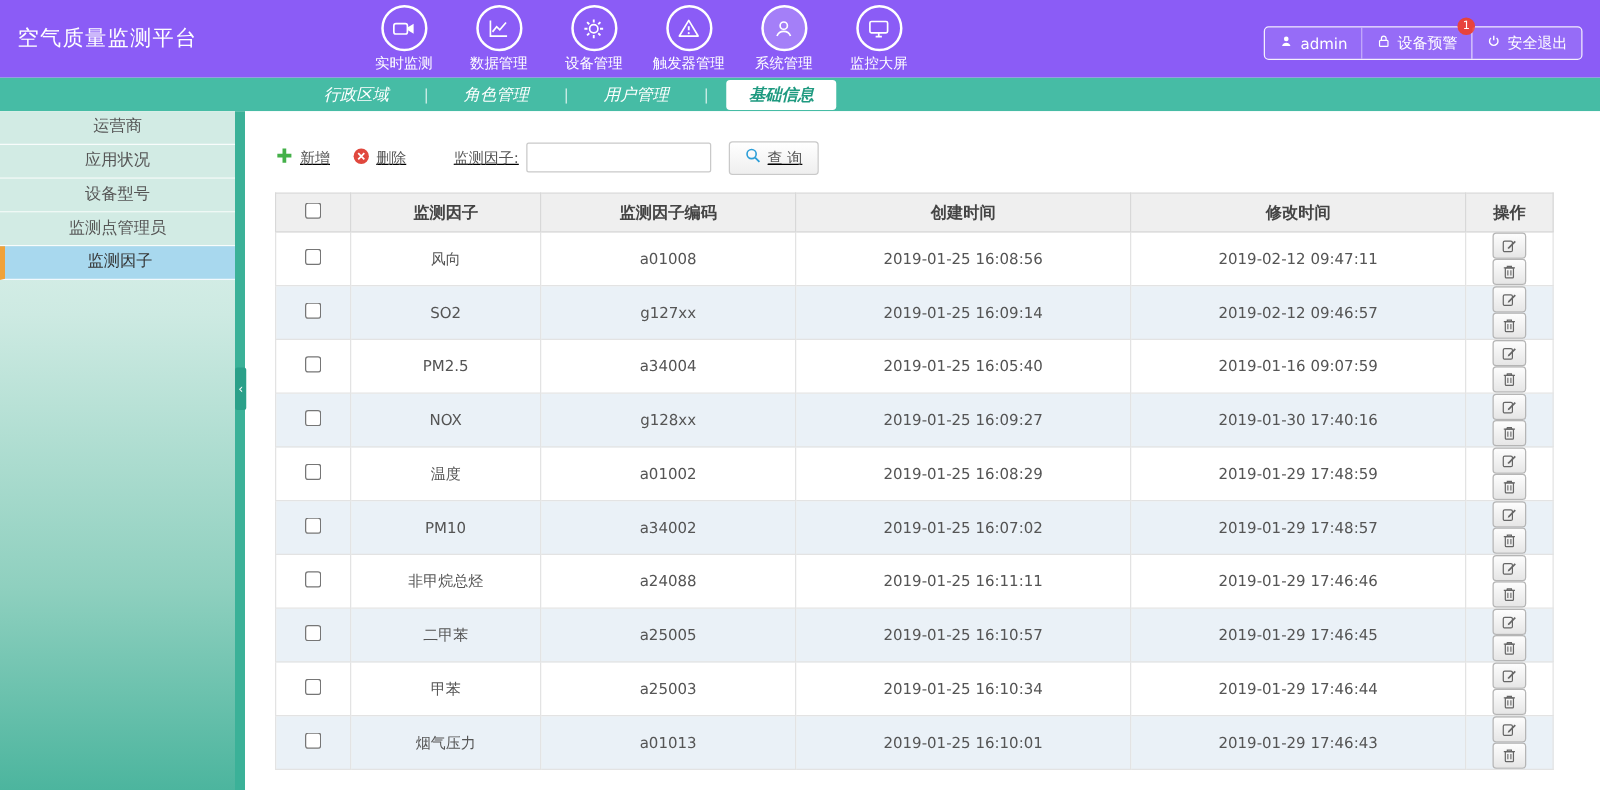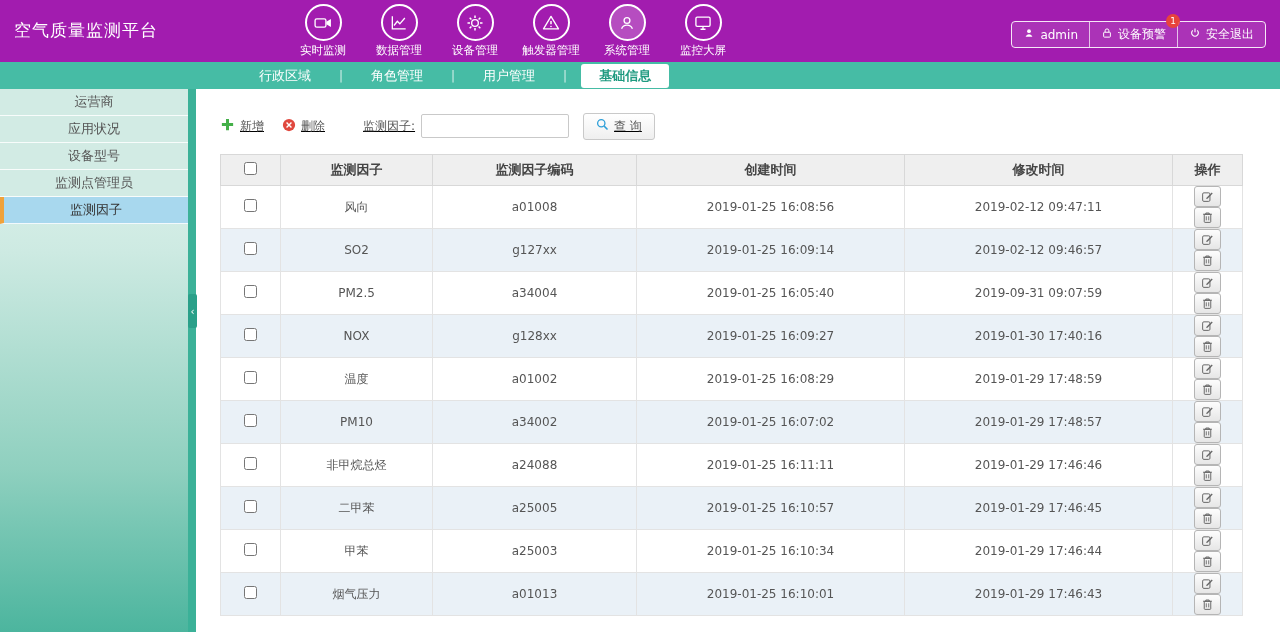--- a/index.html
+++ b/index.html
@@ -1,41 +1,41 @@
 <!DOCTYPE html>
 <html><head>
 <meta charset="utf-8">
 <style>
   * { margin:0; padding:0; box-sizing:border-box; }
   html,body { width:1280px; height:632px; overflow:hidden;
     font-family:"DejaVu Sans","Liberation Sans",sans-serif; background:#fff; }
 
   
-  .header { height:62px; background:#a21caf; display:flex; align-items:flex-start; position:relative; }
+  .header { height:62px; background:#8b5cf6; display:flex; align-items:flex-start; position:relative; }
   .app-title { color:#fff; font-size:17px; letter-spacing:1px; margin:19px 0 0 14px; white-space:nowrap; }
   .icon-nav { display:flex; gap:2px; margin-left:128px; padding-top:4px; }
   .nav-item { width:74px; display:flex; flex-direction:column; align-items:center; cursor:pointer; }
   .nav-circle { width:37px; height:37px; border:2px solid #fff; border-radius:50%;
     display:flex; align-items:center; justify-content:center; }
   .nav-item.active .nav-circle { background:rgba(255,255,255,.22); }
   .nav-label { color:#fff; font-size:11.5px; margin-top:2px; white-space:nowrap; }
 
   .user-group { margin-left:auto; margin-right:14px; margin-top:21px; display:flex;
     border:1px solid rgba(255,255,255,.9); border-radius:4px; }
   .user-btn { display:flex; align-items:center; gap:5px; color:#fff; font-size:12px;
     padding:4px 11px; position:relative; background:rgba(255,255,255,.10);
     border-right:1px solid rgba(255,255,255,.7); cursor:pointer; white-space:nowrap; }
   .user-btn:first-child { border-radius:3px 0 0 3px; }
   .user-btn:last-child { border-right:none; border-radius:0 3px 3px 0; }
   .badge { position:absolute; top:-8px; right:-3px; background:#e8433c; color:#fff;
     font-size:9px; min-width:14px; height:14px; border-radius:7px;
     display:flex; align-items:center; justify-content:center; padding:0 3px; }
 
   
-  .subnav { height:27px; background:#46bca5; display:flex; align-items:center; padding-left:245px; }
+  .subnav { height:27px; background:#46bca5; display:flex; align-items:center; padding-left:245px;font-style:italic; }
   .subnav-item { color:#fff; font-size:13px; padding:2px 14px; cursor:pointer; border-radius:3px; white-space:nowrap; }
   .subnav-item.active { background:#fff; color:#1f9a80; font-weight:bold; padding:3px 18px; }
   .subnav-sep { color:rgba(255,255,255,.75); margin:0 14px; font-size:12px; }
 
   
   .main-wrap { display:flex; height:543px;justify-content:space-between; }
   .sidebar { width:188px; background:linear-gradient(180deg,#e9f6f2 0%,#cdeae2 30%,#8fd0bf 70%,#4cb59e 100%); }
   .side-item { height:27px; line-height:26px; text-align:center; font-size:13px; color:#555;
     background:#d2ebe4; border-bottom:1px solid rgba(255,255,255,.85); cursor:pointer; }
   .side-item.active { background:#a8d8ee; border-left:4px solid #f0a23a; color:#333; }
@@ -297,21 +297,21 @@
     </td>
   </tr>
 
   <tr>
     <td>
       <input type="checkbox" style="">
     </td>
     <td class="c-factor">PM2.5</td>
     <td class="c-code">a34004</td>
     <td class="c-created">2019-01-25 16:05:40</td>
-    <td class="c-modified">2019-09-31 09:07:59</td>
+    <td class="c-modified">2019-01-16 09:07:59</td>
     <td>
       <button class="op-btn">
         <svg width="13" height="13" viewBox="0 0 16 16">
                   <rect x="2" y="3.5" width="9" height="10.5" rx="1.5" fill="none" stroke="#666" stroke-width="1.2"></rect>
                   <path d="M6.8 9.6L13.2 3.2l1.2 1.2-6.4 6.4-1.6.4z" fill="#666"></path>
                 </svg>
       </button>
       <button class="op-btn">
         <svg width="13" height="13" viewBox="0 0 16 16">
                   <path d="M2.5 4h11M6 4V2.5h4V4" stroke="#666" stroke-width="1.2" fill="none"></path>

